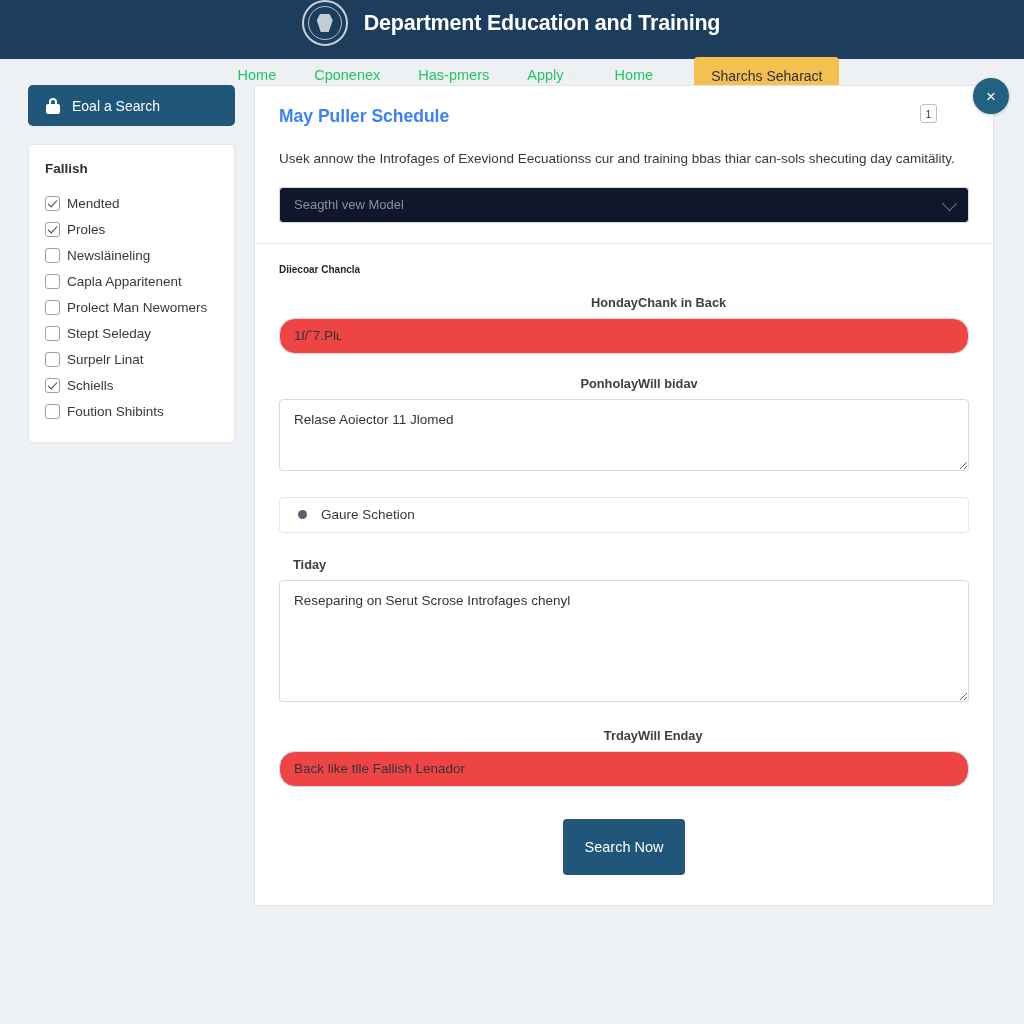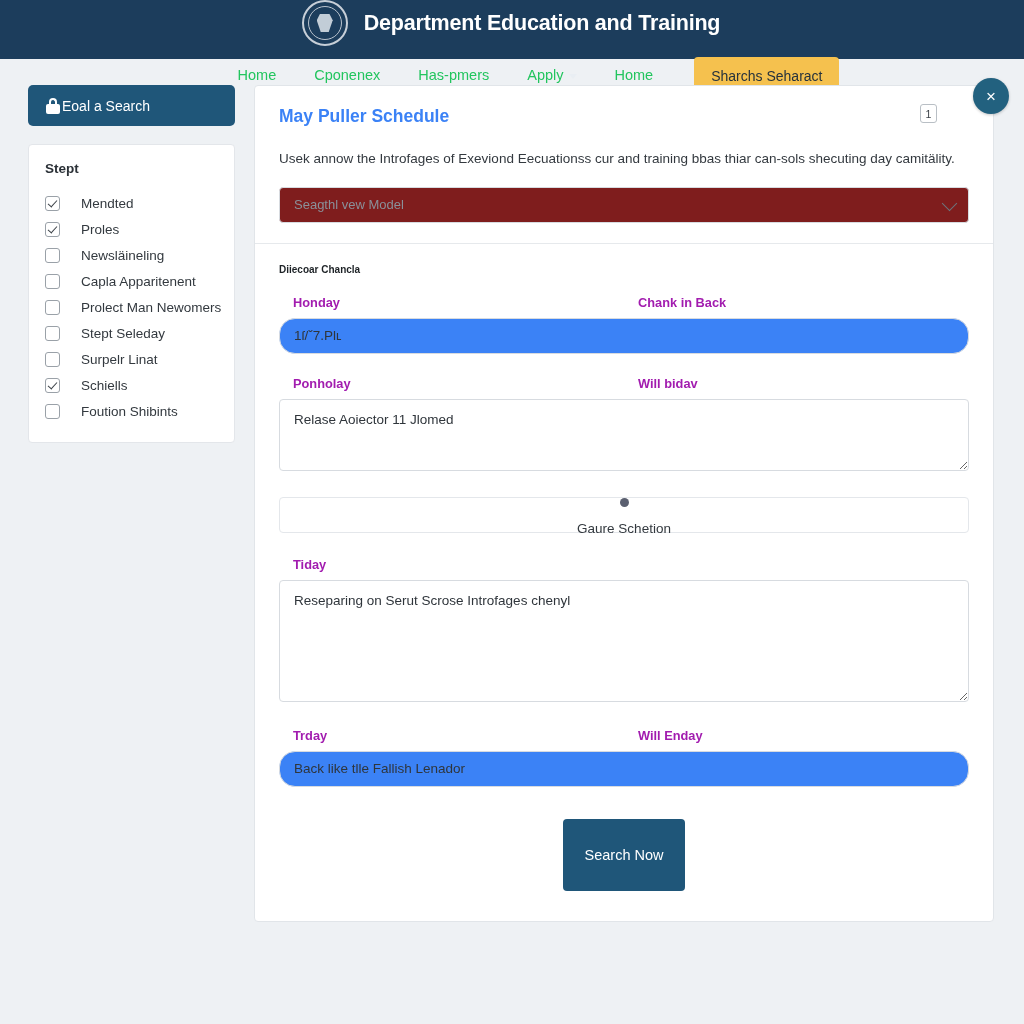--- a/index.html
+++ b/index.html
@@ -114,21 +114,21 @@
   .sidebar { width: 207px; flex: none; }
   .saved-search-btn {
     width: 100%;
     background: #1f5679;
     color: #fff;
     border: none;
     border-radius: 5px;
     height: 41px;
     display: flex;
     align-items: center;
-    gap: 2px;
+    gap: 12px;
     padding: 0 18px;
     font-size: 14px;
     cursor: pointer;
     font-family: inherit;
   }
   .lock-icon {
     width: 14px; height: 16px; position: relative; flex: none;
   }
   .lock-icon .body {
     position: absolute; bottom: 0; left: 0;
@@ -151,21 +151,21 @@
   }
   .facet-title {
     font-size: 13.5px;
     font-weight: bold;
     color: #2b3137;
     margin-bottom: 14px;
   }
   .facet-item {
     display: flex;
     align-items: center;
-    gap: 21px;
+    gap: 7px;
     padding: 5.5px 0;
     cursor: pointer;
   }
   .cb {
     width: 15px; height: 15px; flex: none;
     border: 1px solid #9aa1a8;
     border-radius: 3px;
     background: #fff;
     position: relative;
   }
@@ -229,21 +229,21 @@
     box-shadow: 0 1px 3px rgba(0,0,0,.22);
     font-family: inherit;
   }
 
   .select-wrap { position: relative; }
   .select-box {
     width: 100%;
     height: 36px;
     border: 1px solid #d7dbe0;
     border-radius: 4px;
-    background: #7f1d1d;
+    background: #0f172a;
     font-size: 13px;
     color: #8a9099;
     padding: 0 34px 0 14px;
     display: flex; align-items: center;
     cursor: pointer;
   }
   .chevron {
     position: absolute;
     right: 14px; top: 50%;
     width: 11px; height: 11px; margin-top: -7px;
@@ -264,30 +264,31 @@
   }
 
   .label-row {
     display: flex;
     margin-bottom: 8px;
     padding-left: 14px;
   }
   .field-label {
     font-size: 12.8px;
     font-weight: bold;
-    color: #a21caf;
+    color: #404040;
+    text-align: right;
   }
   .field-label.left { width: 345px; flex: none; }
 
   .text-input {
     width: 100%;
     height: 36px;
     border: 1px solid #d7dbe0;
     border-radius: 16px;
-    background: #3b82f6;
+    background: #ef4444;
     font-size: 13.5px;
     color: #2f353b;
     padding: 0 14px;
     font-family: inherit;
     outline: none;
   }
   .text-area {
     width: 100%;
     border: 1px solid #d7dbe0;
     border-radius: 4px;
@@ -305,35 +306,34 @@
   .radio-row {
     border: 1px solid #e4e7eb;
     border-radius: 4px;
     height: 36px;
     display: flex;
     align-items: center;
     gap: 14px;
     padding: 0 18px;
     margin-bottom: 24px;
     cursor: pointer;
-    flex-direction: column;
   }
   .radio-dot {
     width: 9px; height: 9px; border-radius: 50%;
     background: #5b6070; flex: none;
   }
   .radio-label { font-size: 13.5px; color: #33393f; }
 
   .submit-row { display: flex; justify-content: center; margin-top: 32px; }
   .submit-btn {
     background: #1f5679;
     color: #fff;
     border: none;
     border-radius: 4px;
-    padding: 28px 22px;
+    padding: 20px 22px;
     font-size: 14.5px;
     cursor: pointer;
     font-family: inherit;
   }
 </style>
 </head>
 <body>
 
 <header class="site-header">
   <div class="brand">
@@ -358,21 +358,21 @@
     <aside class="sidebar">
       <button class="saved-search-btn">
         <span class="lock-icon">
           <span class="shackle"></span>
             <span class="body"></span>
         </span>
         <span>Eoal a Search</span>
       </button>
 
       <div class="facet-card">
-        <div class="facet-title">Stept</div>
+        <div class="facet-title">Fallish</div>
 
         <label class="facet-item">
           <span class="cb checked"></span>
           <span class="facet-label">Mendted</span>
         </label>
         <label class="facet-item">
           <span class="cb checked"></span>
           <span class="facet-label">Proles</span>
         </label>
         <label class="facet-item">

